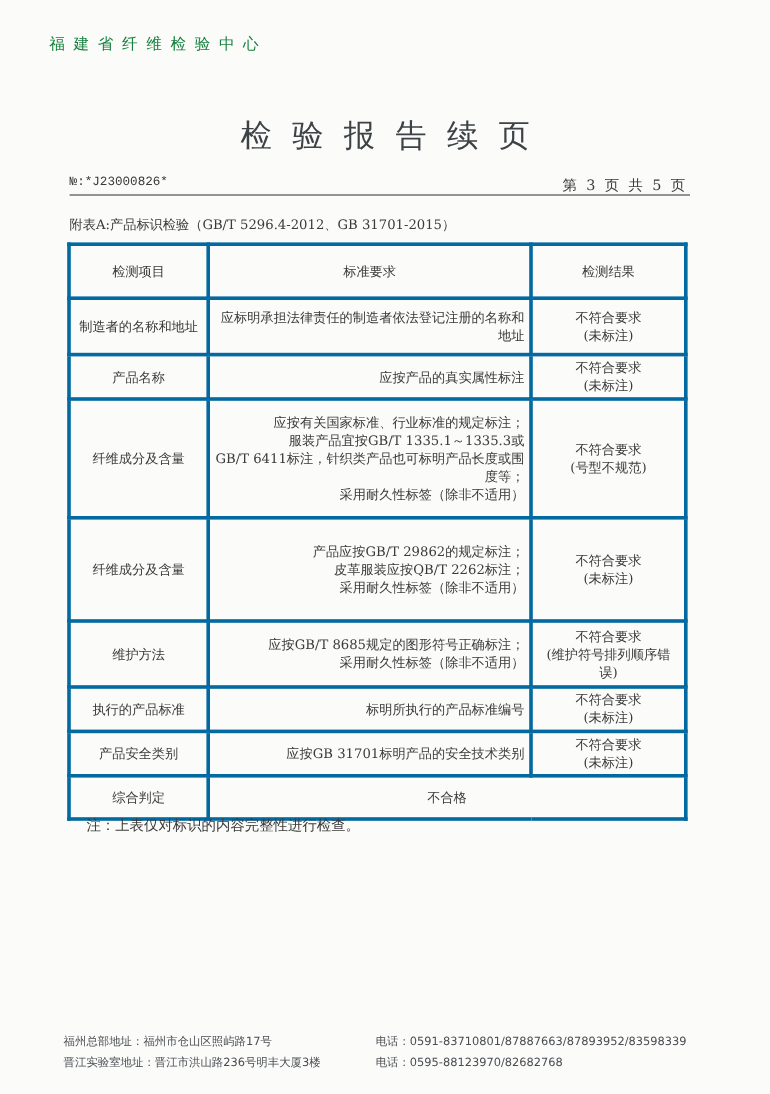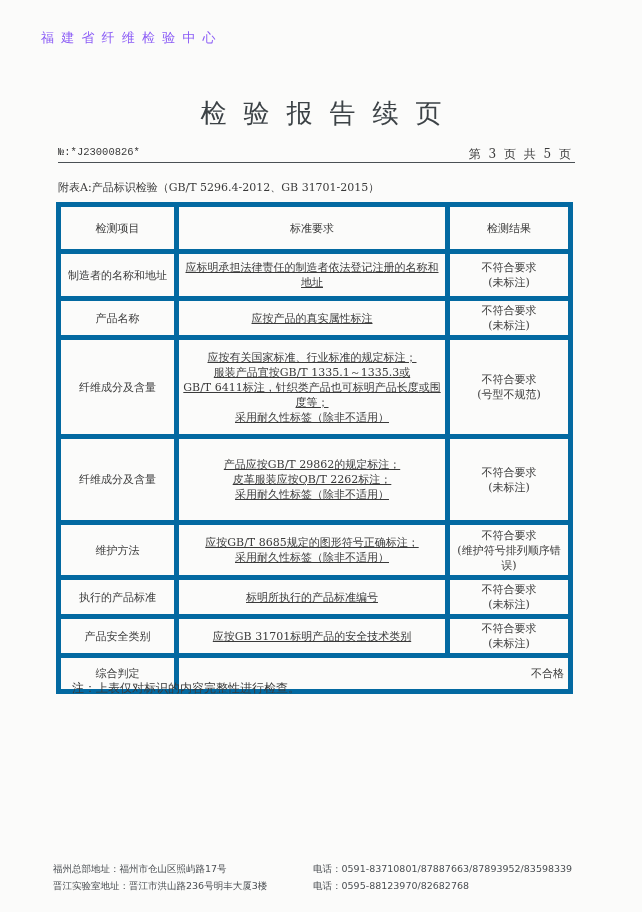--- a/index.html
+++ b/index.html
@@ -4,21 +4,21 @@
 <style>
   html, body { margin:0; padding:0; }
   body {
     width:642px; height:912px; position:relative; overflow:hidden;
     background:#fbfbfa;
     font-family:"DejaVu Serif", serif;
     color:#333;
   }
   .org {
     position:absolute; left:41px; top:30px;
-    font-family:"DejaVu Sans", sans-serif; color:#8b5cf6;
+    font-family:"DejaVu Sans", sans-serif; color:#15803d;
   }
   .org-cn { font-size:13px; letter-spacing:7.2px; line-height:16px; }
   .org-en { font-size:9.5px; letter-spacing:2.6px; line-height:14px; }
   .title {
     position:absolute; left:0; width:642px; top:96px; text-align:center;
     font-size:26px; letter-spacing:17px; color:#3c4246; font-family:"DejaVu Serif", serif;
     padding-left:17px; box-sizing:border-box;
   }
   .no-line {
     position:absolute; left:58px; top:146px; width:517px; height:16px;
@@ -29,28 +29,28 @@
   .no-line .page { position:absolute; right:2px; top:0; font-family:"DejaVu Serif", serif; letter-spacing:2px; font-size:12px; }
   .appendix {
     position:absolute; left:58px; top:180px; font-size:11px; color:#3a3a3a;
   }
   table.report {
     position:absolute; left:56px; top:202px; width:517px;
     border-collapse:collapse; border:1.6px solid #4f575c;
     font-size:11px; color:#3a3a3a;
   }
   table.report td, table.report th {
-    border:5px solid #0369a1; padding:2px 4px; font-weight:normal;
+    border:3px solid #0369a1; padding:2px 4px; font-weight:normal;
     line-height:15px;
   }
   table.report th { height:38px; text-align:center; }
   td.item { text-align:center; width:105px; }
-  td.req { text-align:center; width:258px;text-decoration:underline; }
+  td.req { text-align:right; width:258px; }
   td.res { text-align:center; }
-  td.verdict { text-align:right; }
+  td.verdict { text-align:center; }
   .note {
     position:absolute; left:72px; top:680px; font-size:12px; color:#3a3a3a;
   }
   .footer {
     position:absolute; left:53px; top:860px;
     font-family:"DejaVu Sans", sans-serif; font-size:9.5px; color:#4a4e52; line-height:17px;
   }
   .footer .row { white-space:nowrap; }
   .footer .addr { display:inline-block; width:257px; }
   .stamp {

